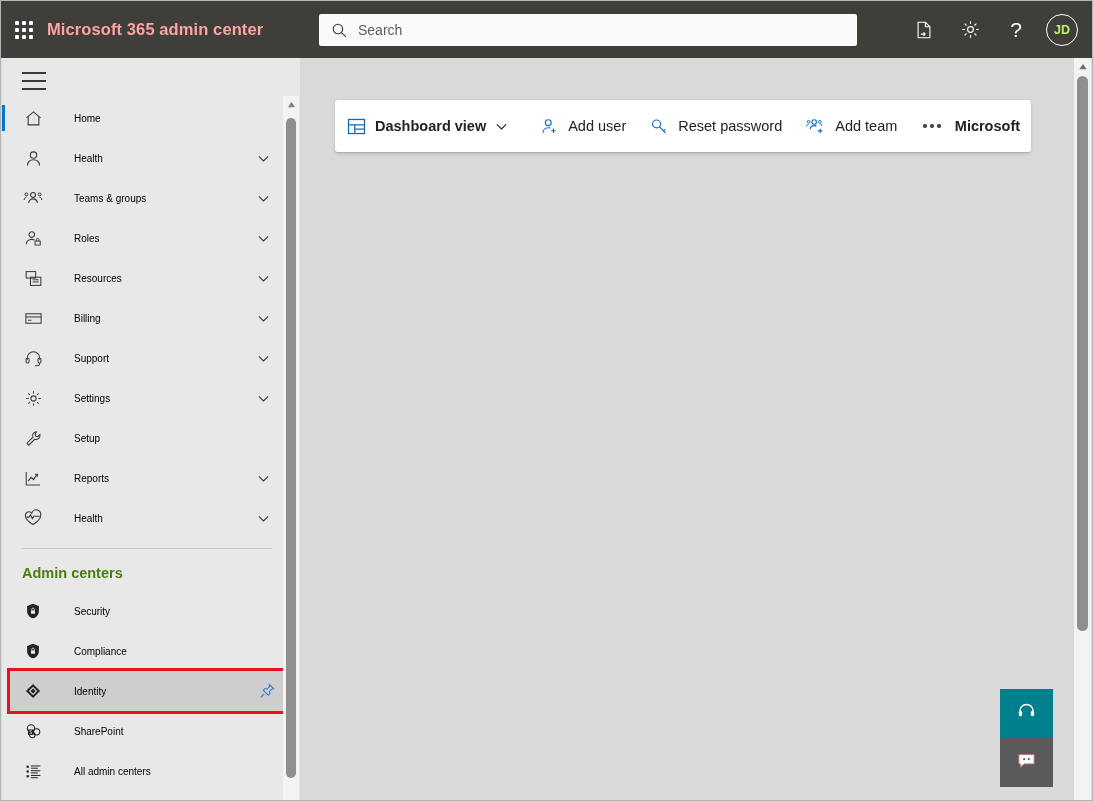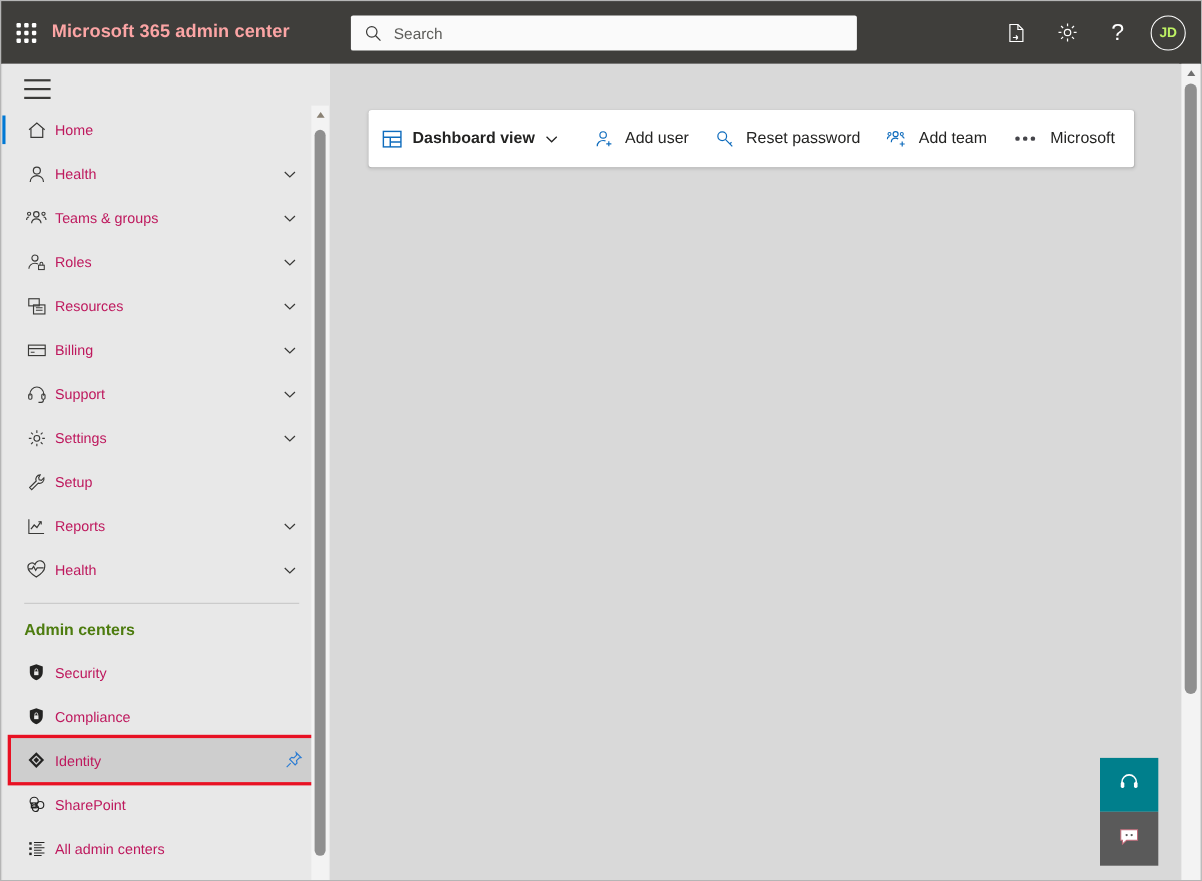--- a/index.html
+++ b/index.html
@@ -36,21 +36,21 @@
   .waffle i { display: block; background: #ffffff; border-radius: 1px; }
   .brand {
     color: #fca5a5;
     font-size: 16.5px;
     font-weight: bold;
     letter-spacing: .1px;
     white-space: nowrap;
   }
   .searchwrap {
     position: absolute; left: 318px; top: 13px;
-    width: 460px; height: 32px;
+    width: 538px; height: 32px;
     background: #fafafa;
     border-radius: 2px;
     display: flex; align-items: center;
   }
   .searchwrap .mag { margin-left: 12px; margin-right: 10px; display:flex; }
   .searchwrap input {
     border: none; outline: none; background: transparent;
     font-family: "Liberation Sans", sans-serif;
     font-size: 14px; color: #3a3a38;
     width: 400px;
@@ -99,23 +99,23 @@
     margin-right: 16px;
     cursor: pointer;
   }
   .navitem .ico {
     width: 22px; height: 22px;
     display: flex; align-items: center; justify-content: center;
     flex: 0 0 22px;
     color: #3a3a38;
   }
   .navitem .lbl {
-    margin-left: 6px;
-    font-size: 13px;
-    color: #be185d;
+    margin-left: 30px;
+    font-size: 10px;
+    color: #000000;
     white-space: nowrap;
   }
   .navitem .chev {
     margin-left: auto;
     display: flex; align-items: center; justify-content: center;
     color: #3a3a38;
   }
   .navitem.selected::before {
     content: "";
     position: absolute; left: 0; top: 7px;
@@ -185,21 +185,21 @@
   .cmd.strong .ct { font-weight: bold; }
   .cmd .cchev { margin-left: 9px; display: flex; align-items: center; color: #232322; }
   .vdiv { width: 1px; height: 30px; background: #dedede; margin: 0 4px; }
   .ellipsis {
     display: flex; align-items: center; gap: 3.5px;
     padding: 0 14px; height: 52px; cursor: pointer;
   }
   .ellipsis i { width: 3.5px; height: 3.5px; border-radius: 50%; background: #45454a; display:block; }
   .brandlbl {
     margin-left: auto; margin-right: 28px;
-    font-size: 14.5px; font-weight: normal; color: #232322;
+    font-size: 14.5px; font-weight: bold; color: #232322;
   }
 
   
   .rt-scroll {
     position: absolute; right: 1px; top: 57px;
     width: 17px; height: 742px;
     background: #f3f3f3;
     cursor: pointer;
   }
   .rt-scroll .arrow-up {

